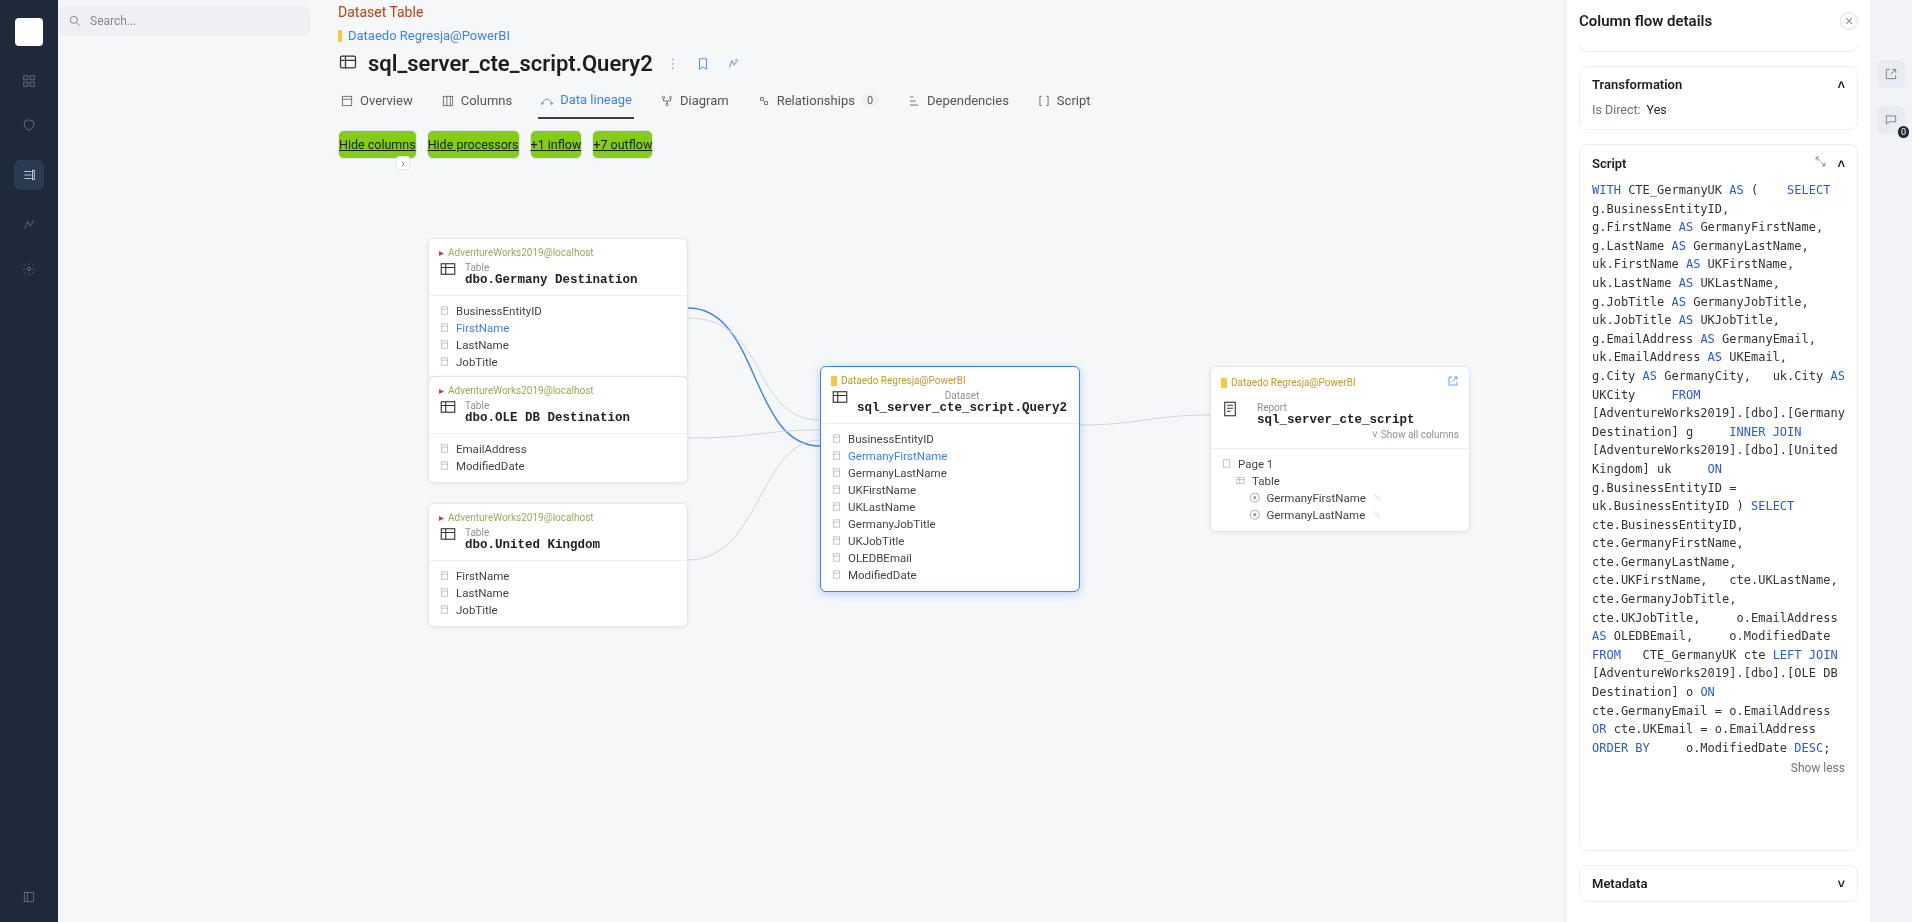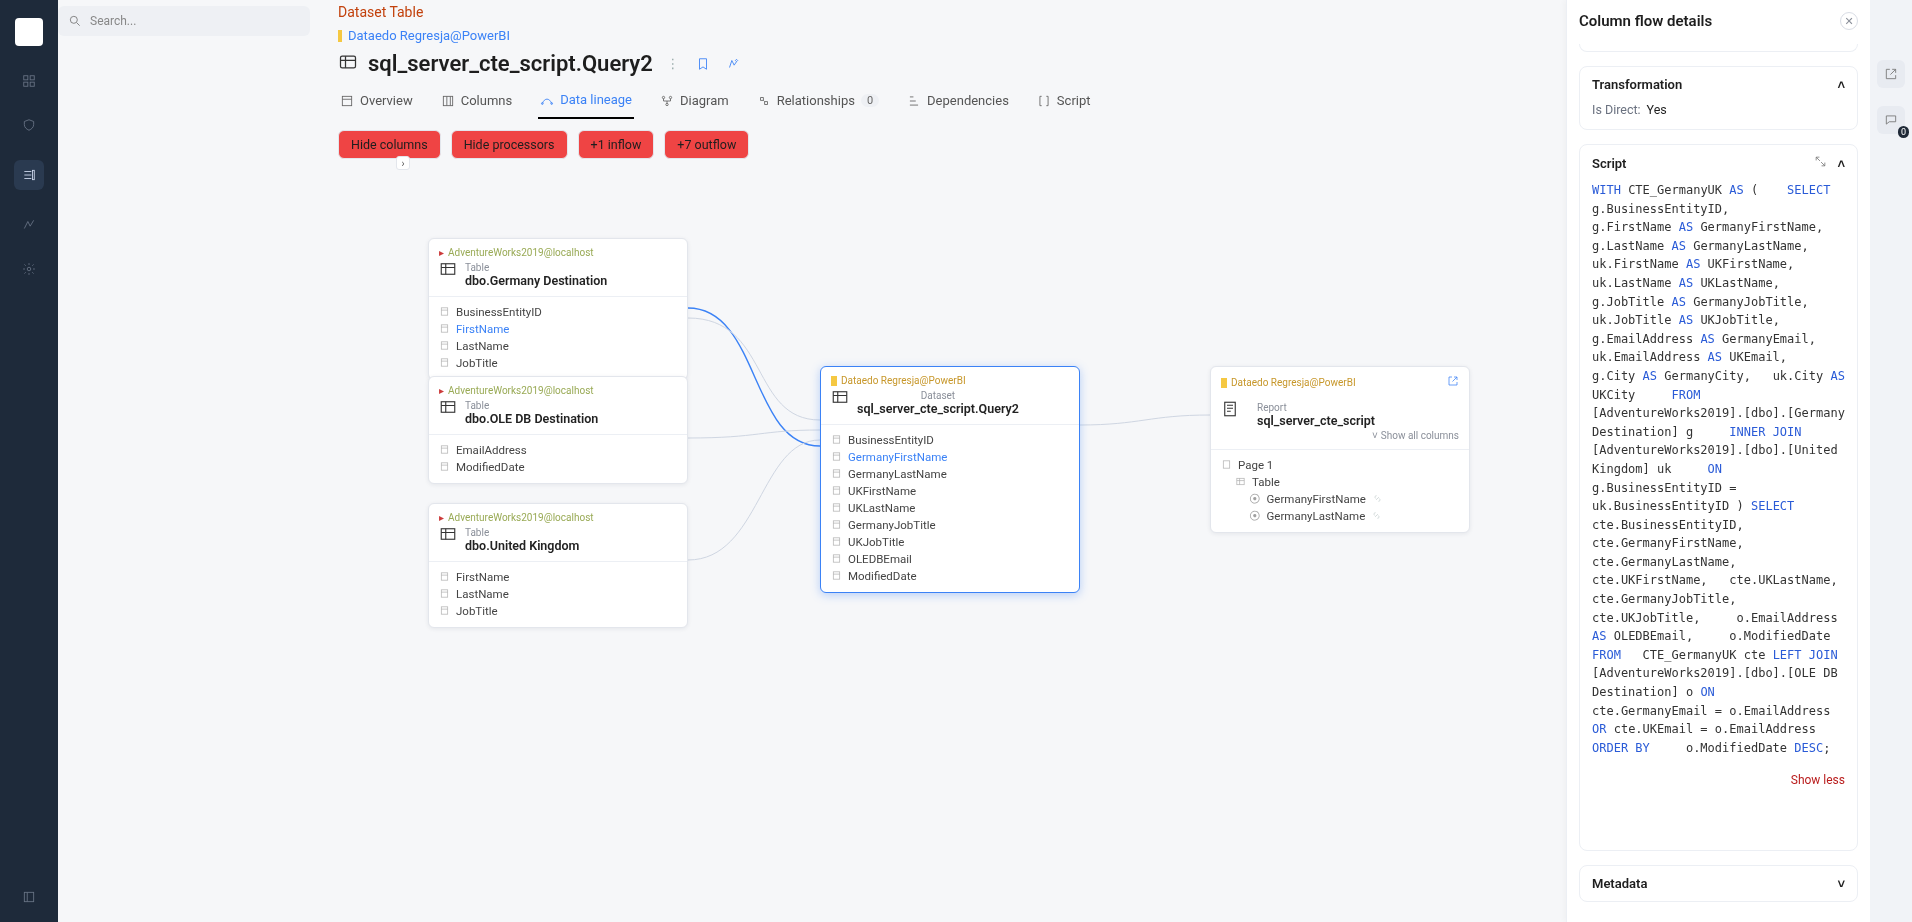--- a/index.html
+++ b/index.html
@@ -22,56 +22,56 @@
 
 .page { flex:1; position:relative; padding:0 28px; overflow:hidden; }
 .breadcrumb-top { font-size:14px; color:#c2410c; margin-top:4px; }
 .breadcrumb-sub { margin-top:8px; display:flex; align-items:center; gap:6px; font-size:13px; }
 .breadcrumb-sub a { color:#3b82f6; text-decoration:none; }
 .title-row { display:flex; align-items:center; gap:10px; margin-top:8px; }
 .title-row h1 { font-size:22px; font-weight:600; }
 .icon-btn { width:20px; height:20px; display:flex; align-items:center; justify-content:center; cursor:pointer; color:#3b82f6; }
 .tabs { display:flex; gap:24px; margin-top:10px; border-bottom:1px solid transparent; font-size:13px; color:#444; }
 .tab { display:flex; align-items:center; gap:6px; padding:6px 2px 10px; cursor:pointer; color:#555; }
-.tab.active { color:#3b82f6; border-bottom:2px solid #000000; }
+.tab.active { color:#3b82f6; border-bottom:2px solid #404040; }
 .tab .badge { background:#eef0f4; border-radius:10px; padding:0 6px; font-size:11px; color:#666; }
 .lineage-toolbar { display:flex; gap:10px; margin-top:10px; }
-.chip { background:#ef4444; border:1px solid #e3e6ec; border-radius:6px; padding:6px 12px; font-size:12.5px; cursor:pointer; }
+.chip { background:#84cc16; border:1px solid #e3e6ec; border-radius:6px; padding:6px 0; font-size:12.5px; cursor:pointer;text-decoration:underline; }
 
 .canvas { position:absolute; left:0; right:0; top:190px; bottom:0; }
 .canvas svg.edges { position:absolute; left:0; top:0; width:100%; height:100%; pointer-events:none; }
 
 .node { position:absolute; background:#fff; border:1px solid #e3e6ec; border-radius:6px; box-shadow:0 1px 4px rgba(30,40,60,.08); font-size:11.5px; }
 .node.selected { border:1.5px solid #3b82f6; box-shadow:0 2px 10px rgba(59,130,246,.35); }
 .node-head { padding:8px 10px 6px; display:flex; align-items:flex-start; gap:8px; }
 .node-head .meta { flex:1; min-width:0; }
 .node-head .src { font-size:10px; color:#9a5; display:flex; align-items:center; gap:4px; }
 .node-head .src.pbi { color:#c7972a; }
 .node-head .kind { font-size:10px; color:#8a8f99; margin-top:2px; }
-.node-head .name { font-size:12.5px; font-weight:600; color:#222; }
+.node-head .name { font-size:12.5px; font-weight:600; color:#222;font-family:Liberation Mono, monospace; }
 .node-head .open { color:#3b82f6; font-size:11px; cursor:pointer; }
 .node-divider { height:1px; background:#eceff4; margin:2px 0 4px; }
 .node-cols { padding:2px 6px 8px; }
 .col { display:flex; align-items:center; gap:6px; padding:1.5px 4px; border-radius:4px; color:#444; white-space:nowrap; }
 .col.hl { color:#3b82f6; }
 .col .cicon { width:11px; height:11px; opacity:.6; }
 .node .show-all { font-size:10px; color:#8a8f99; cursor:pointer; margin-left:auto; display:flex; align-items:center; gap:3px; }
 
 .right-panel { position:absolute; top:0; right:42px; bottom:0; width:304px; background:#fff; border-left:1px solid #eceff4; box-shadow:-2px 0 6px rgba(0,0,0,.03); padding:12px 12px 20px; display:flex; flex-direction:column; gap:14px; overflow:hidden; }
 .right-panel h2 { font-size:15px; font-weight:600; }
 .right-panel .close { position:absolute; top:12px; right:12px; cursor:pointer; color:#8a8f99; border:1px solid #d9dde5; border-radius:50%; width:18px; height:18px; display:flex; align-items:center; justify-content:center; font-size:11px; }
 .section { border:1px solid #eceff4; border-radius:8px; }
 .section-head { display:flex; align-items:center; justify-content:space-between; padding:10px 12px; cursor:pointer; }
 .section-head span { font-weight:600; font-size:13px; }
 .section-body { padding:0 12px 12px; font-size:12.5px; }
 .kv { display:flex; gap:6px; }
 .kv .k { color:#6b7280; }
 .code { font-family: ui-monospace, SFMono-Regular, Menlo, monospace; font-size:12px; line-height:1.55; white-space:pre-wrap; word-break:break-word; color:#333; }
 .kw { color:#2a5bd7; }
-.section .show-less { color:#b91c1c; font-size:12px; text-align:right; display:block; margin-top:16px; cursor:pointer; }
+.section .show-less { color:#737373; font-size:12px; text-align:right; display:block; margin-top:4px; cursor:pointer; }
 
 .right-rail { position:absolute; top:0; right:0; bottom:0; width:42px; background:#f1f3f7; display:flex; flex-direction:column; align-items:center; padding-top:60px; gap:18px; }
 .right-rail .rbtn { width:28px; height:28px; background:#e8ebf1; border-radius:6px; display:flex; align-items:center; justify-content:center; cursor:pointer; position:relative; }
 .right-rail .rbtn .count { position:absolute; bottom:-4px; right:-4px; background:#1f2937; color:#fff; font-size:9px; border-radius:8px; padding:0 3px; line-height:12px; }
 
 .expand-handle { position:absolute; left:86px; top:156px; width:14px; height:14px; background:#fff; border:1px solid #e3e6ec; border-radius:3px; display:flex; align-items:center; justify-content:center; font-size:10px; color:#555; cursor:pointer; }
 
 
 .sicon { width:14px; height:14px; stroke:#777; fill:none; stroke-width:1.5; }
 .tab .sicon { stroke:#666; }

